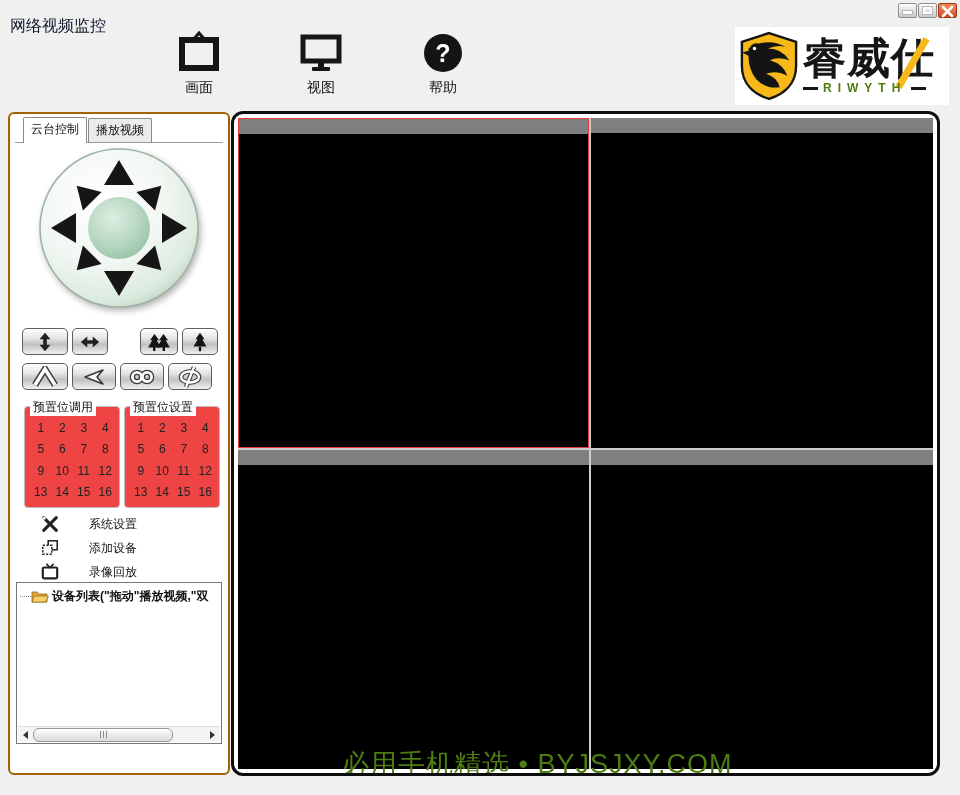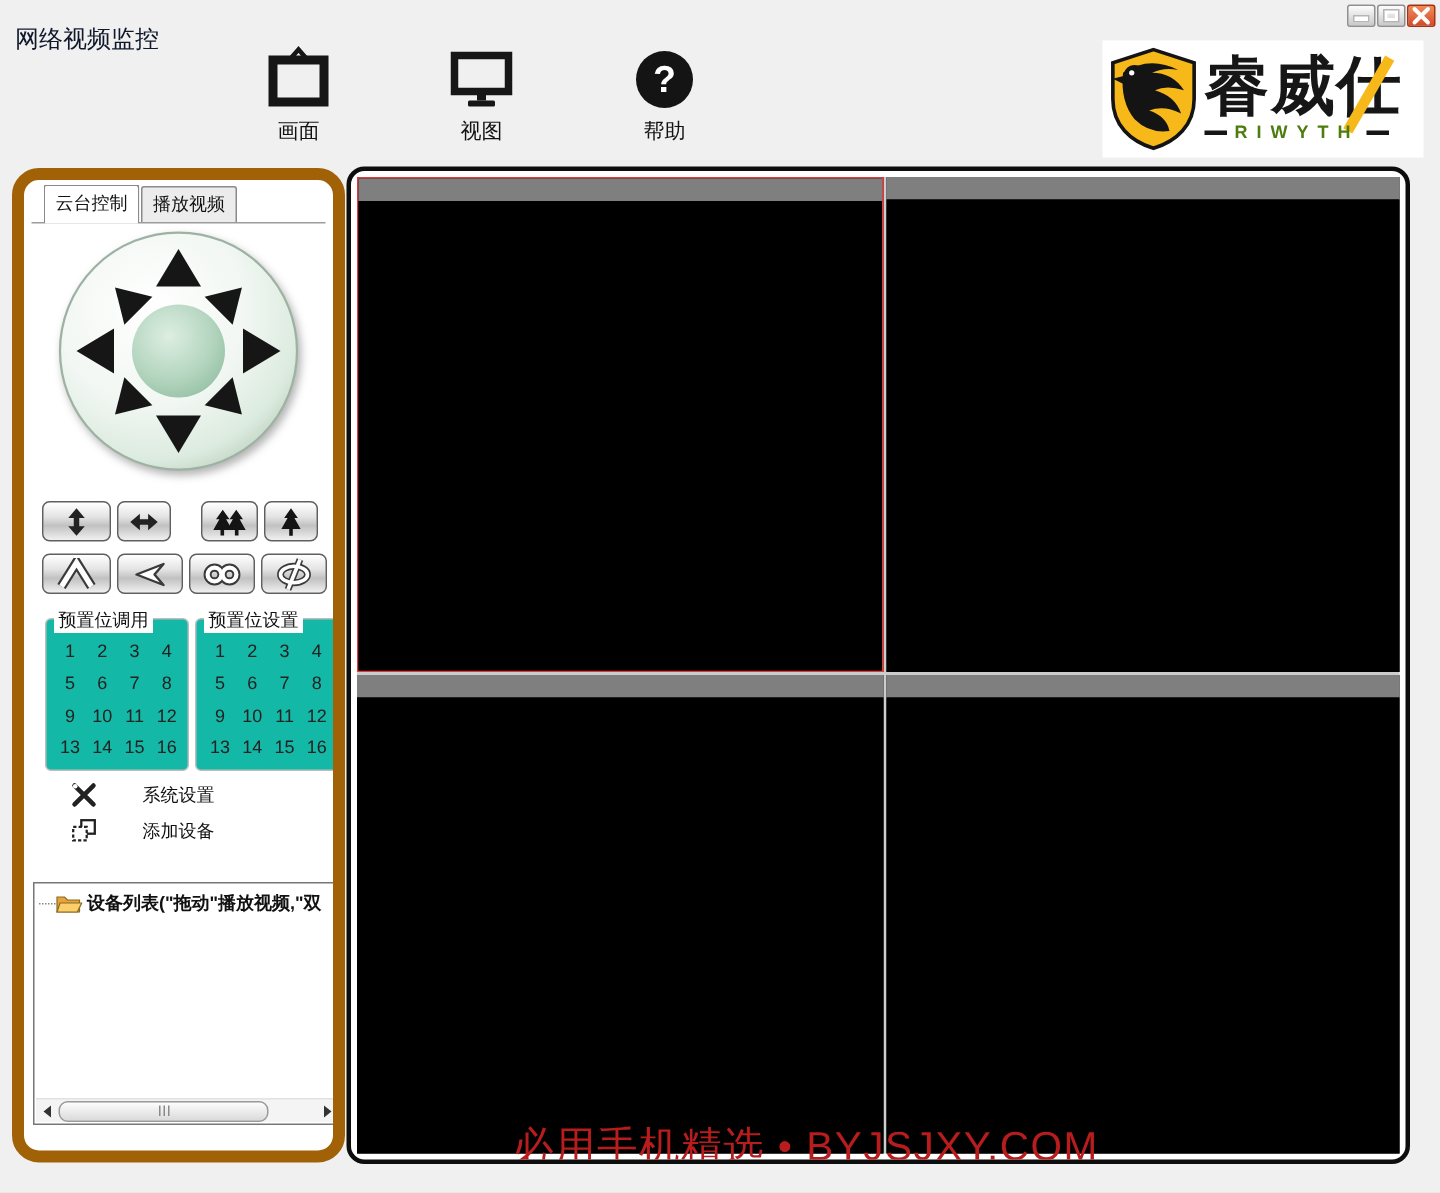--- a/index.html
+++ b/index.html
@@ -26,35 +26,35 @@
     display:flex;align-items:center;gap:4px;padding:0 4px;box-sizing:border-box;}
   .logo-text{position:relative;}
   .logo-name{font-size:43px;font-weight:bold;color:#161616;line-height:1.02;letter-spacing:1px;position:relative;z-index:1;}
   .logo-slash{position:absolute;width:7px;height:56px;background:#f6b919;transform:rotate(30deg);
     left:106px;top:-2px;z-index:2;}
   .logo-sub{display:flex;align-items:center;gap:5px;margin-top:1px;position:relative;z-index:3;}
   .dash{width:15px;height:3px;background:#161616;}
   .logo-latin{font-size:12px;font-weight:bold;letter-spacing:6px;color:#4d7c0f;}
   
   .sidepanel{position:absolute;left:8px;top:112px;width:222px;height:663px;background:#fff;
-    border:8px solid #a16207;border-radius:18px;box-sizing:border-box;overflow:hidden;}
+    border:2px solid #a16207;border-radius:6px;box-sizing:border-box;overflow:hidden;}
   .tabs{position:absolute;left:5px;right:5px;top:6px;height:22px;display:flex;align-items:flex-end;
     border-bottom:1px solid #9c9c9c;padding-left:8px;}
   .tab{font-size:12px;padding:3px 7px;border:1px solid #8a8a8a;border-bottom:none;background:#ececec;
     border-radius:2px 2px 0 0;margin-right:1px;color:#111;cursor:pointer;white-space:nowrap;}
   .tab.active{background:#fff;position:relative;top:1px;padding-bottom:5px;}
   .wheel{position:absolute;left:50%;top:32px;transform:translateX(-50%);
     filter:drop-shadow(2px 3px 3px rgba(0,0,0,.30));}
   .btnrow{position:absolute;left:12px;right:10px;display:flex;gap:4px;}
   .r1{top:214px;} .r2{top:249px;}
   .pbtn{height:27px;border:1px solid #5f5f5f;border-radius:5px;cursor:pointer;box-sizing:border-box;
     background:linear-gradient(#ffffff,#e4e4e4 38%,#c1c1c1 62%,#f0f0f0);
     display:flex;align-items:center;justify-content:center;flex:none;}
   .spacer{flex:1;}
-  .fs{position:absolute;width:94px;height:100px;border:1px solid #bdbdbd;border-radius:4px;top:292px;background:#14b8a6;}
+  .fs{position:absolute;width:94px;height:100px;border:1px solid #bdbdbd;border-radius:4px;top:292px;background:#ef4444;}
   .fs1{left:14px;} .fs2{left:114px;}
   .legend{position:absolute;top:-8px;left:5px;background:#fff;padding:0 3px;font-size:12px;color:#111;white-space:nowrap;}
   .numgrid{position:absolute;left:5px;right:3px;top:10px;bottom:4px;display:grid;
     grid-template-columns:repeat(4,1fr);align-items:center;justify-items:center;font-size:12px;color:#222;}
   .num{cursor:pointer;}
   .menu{position:absolute;left:0;top:398px;right:0;}
   .menuitem{display:flex;align-items:center;height:24px;padding-left:31px;cursor:pointer;}
   .milabel{font-size:12px;color:#111;margin-left:30px;}
   .devicebox{position:absolute;left:6px;top:468px;width:206px;height:162px;border:1px solid #777;
     background:#fff;box-sizing:border-box;}
@@ -71,21 +71,21 @@
   .sbthumb i{width:1px;height:7px;background:#8a8a8a;display:block;}
   
   .videowrap{position:absolute;left:231px;top:111px;width:709px;height:665px;border:3px solid #0d0d0d;
     border-radius:12px;background:#fff;box-sizing:border-box;padding:4px;overflow:hidden;}
   .vgrid{width:100%;height:100%;display:grid;grid-template-columns:351px 1fr;grid-template-rows:330px 1fr;
     gap:2px;background:#cdcdcd;}
   .vcell{display:flex;flex-direction:column;background:#000;box-sizing:border-box;cursor:pointer;}
   .vcell.selected{border:1px solid #e23b3b;}
   .vbar{height:15px;background:#7f7f7f;flex:none;}
   .vbody{flex:1;background:#000;}
-  .watermark{position:absolute;left:108px;bottom:-9px;font-size:27px;color:#b91c1c;white-space:nowrap;
+  .watermark{position:absolute;left:108px;bottom:-9px;font-size:27px;color:#4d7c0f;white-space:nowrap;
     letter-spacing:1px;z-index:4;text-align:center;}
 </style>
 </head>
 <body>
 
 <div class="window">
 
   <div class="titlebar">
     <span class="title">网络视频监控</span>
     <div class="wincontrols">
@@ -322,20 +322,27 @@
         </svg>
         <span class="milabel">系统设置</span>
       </div>
       <div class="menuitem">
         <svg width="18" height="18" viewBox="-10 -10 20 20">
           <rect x="-2" y="-8" width="10" height="10" fill="#fff" stroke="#222" stroke-width="1.7"></rect>
           <rect x="-8" y="-3" width="10" height="10" fill="#fff" stroke="#222" stroke-width="1.7" stroke-dasharray="2.4,1.6"></rect>
         </svg>
         <span class="milabel">添加设备</span>
       </div>
+      <div class="menuitem">
+        <svg width="18" height="18" viewBox="-10 -10 20 20">
+          <path d="M-4,-9 L0,-5 L4,-9" fill="none" stroke="#222" stroke-width="1.8"></path>
+          <rect x="-8" y="-5" width="16" height="12" rx="1.5" fill="none" stroke="#222" stroke-width="2.4"></rect>
+        </svg>
+        <span class="milabel">录像回放</span>
+      </div>
     </div>
 
     <div class="devicebox">
       <div class="treerow">
         <span class="treedots"></span>
         <svg width="18" height="15" viewBox="0 0 18 15">
           <path d="M1,3 L6,3 L8,5 L16,5 L16,13 L1,13 Z" fill="#e8a33d" stroke="#8a6a20" stroke-width="0.8"></path>
           <path d="M3,7 L17.5,7 L14.5,13 L1,13 Z" fill="#fbd06a" stroke="#8a6a20" stroke-width="0.8"></path>
         </svg>
         <span class="treelabel">设备列表("拖动"播放视频,"双</span>

